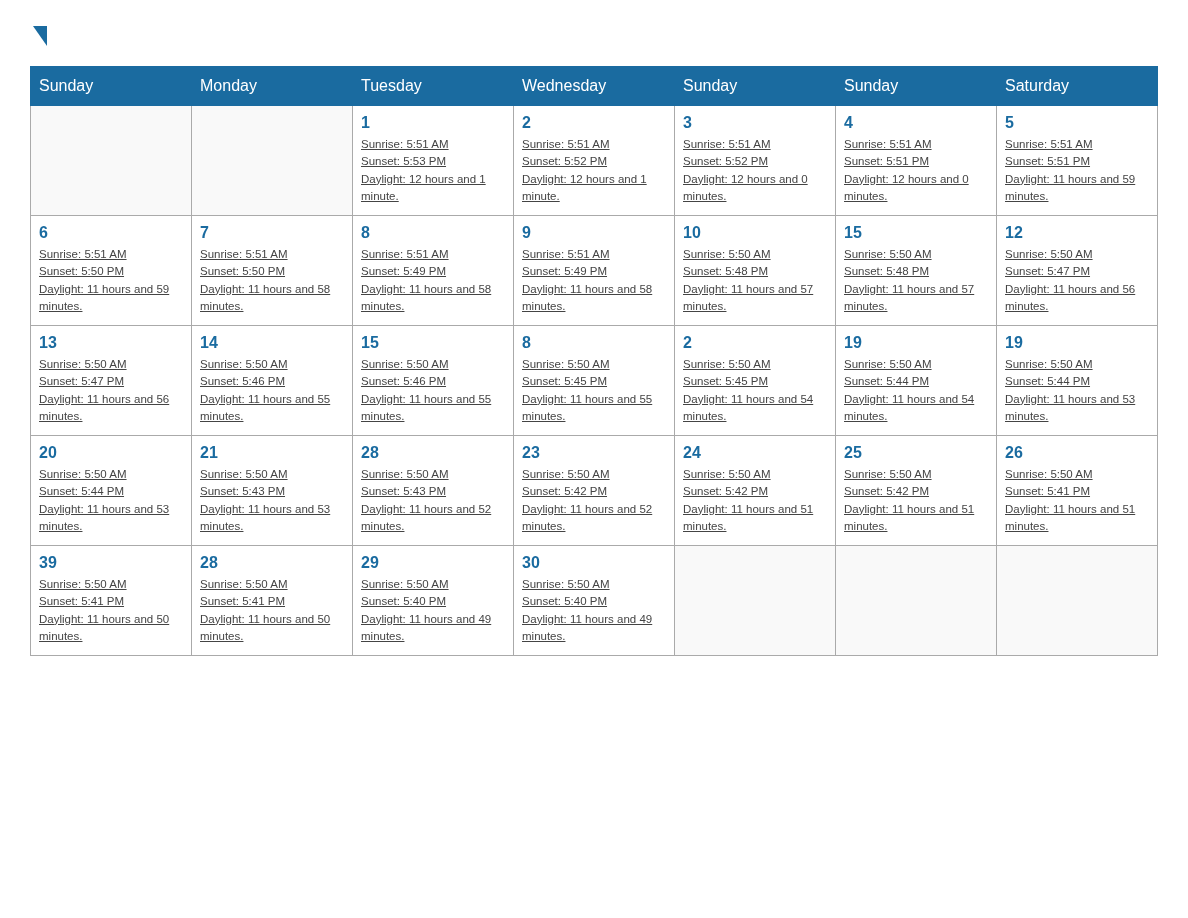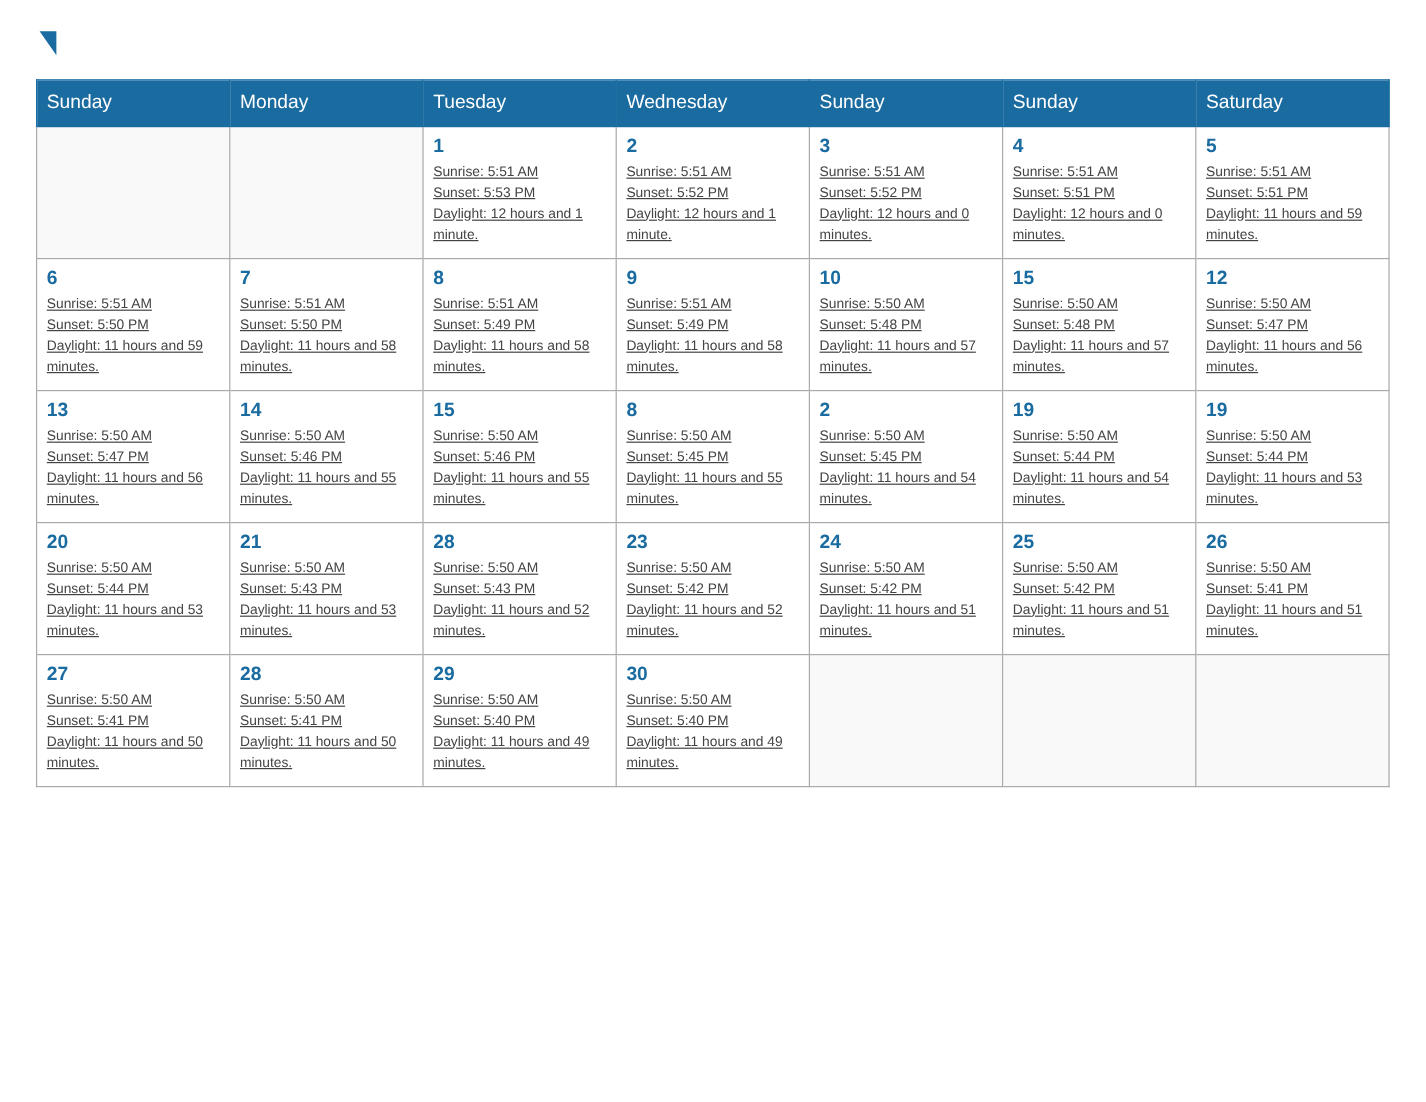--- a/index.html
+++ b/index.html
@@ -342,21 +342,21 @@
           <div class="day-number">26</div>
           <div class="day-info">
             <span>Sunrise: 5:50 AM</span>
             <span>Sunset: 5:41 PM</span>
             <span>Daylight: 11 hours and 51 minutes.</span>
           </div>
         </td>
       </tr>
       <tr>
         <td>
-          <div class="day-number">27</div>
+          <div class="day-number">39</div>
           <div class="day-info">
             <span>Sunrise: 5:50 AM</span>
             <span>Sunset: 5:41 PM</span>
             <span>Daylight: 11 hours and 50 minutes.</span>
           </div>
         </td>
         <td>
           <div class="day-number">28</div>
           <div class="day-info">
             <span>Sunrise: 5:50 AM</span>

